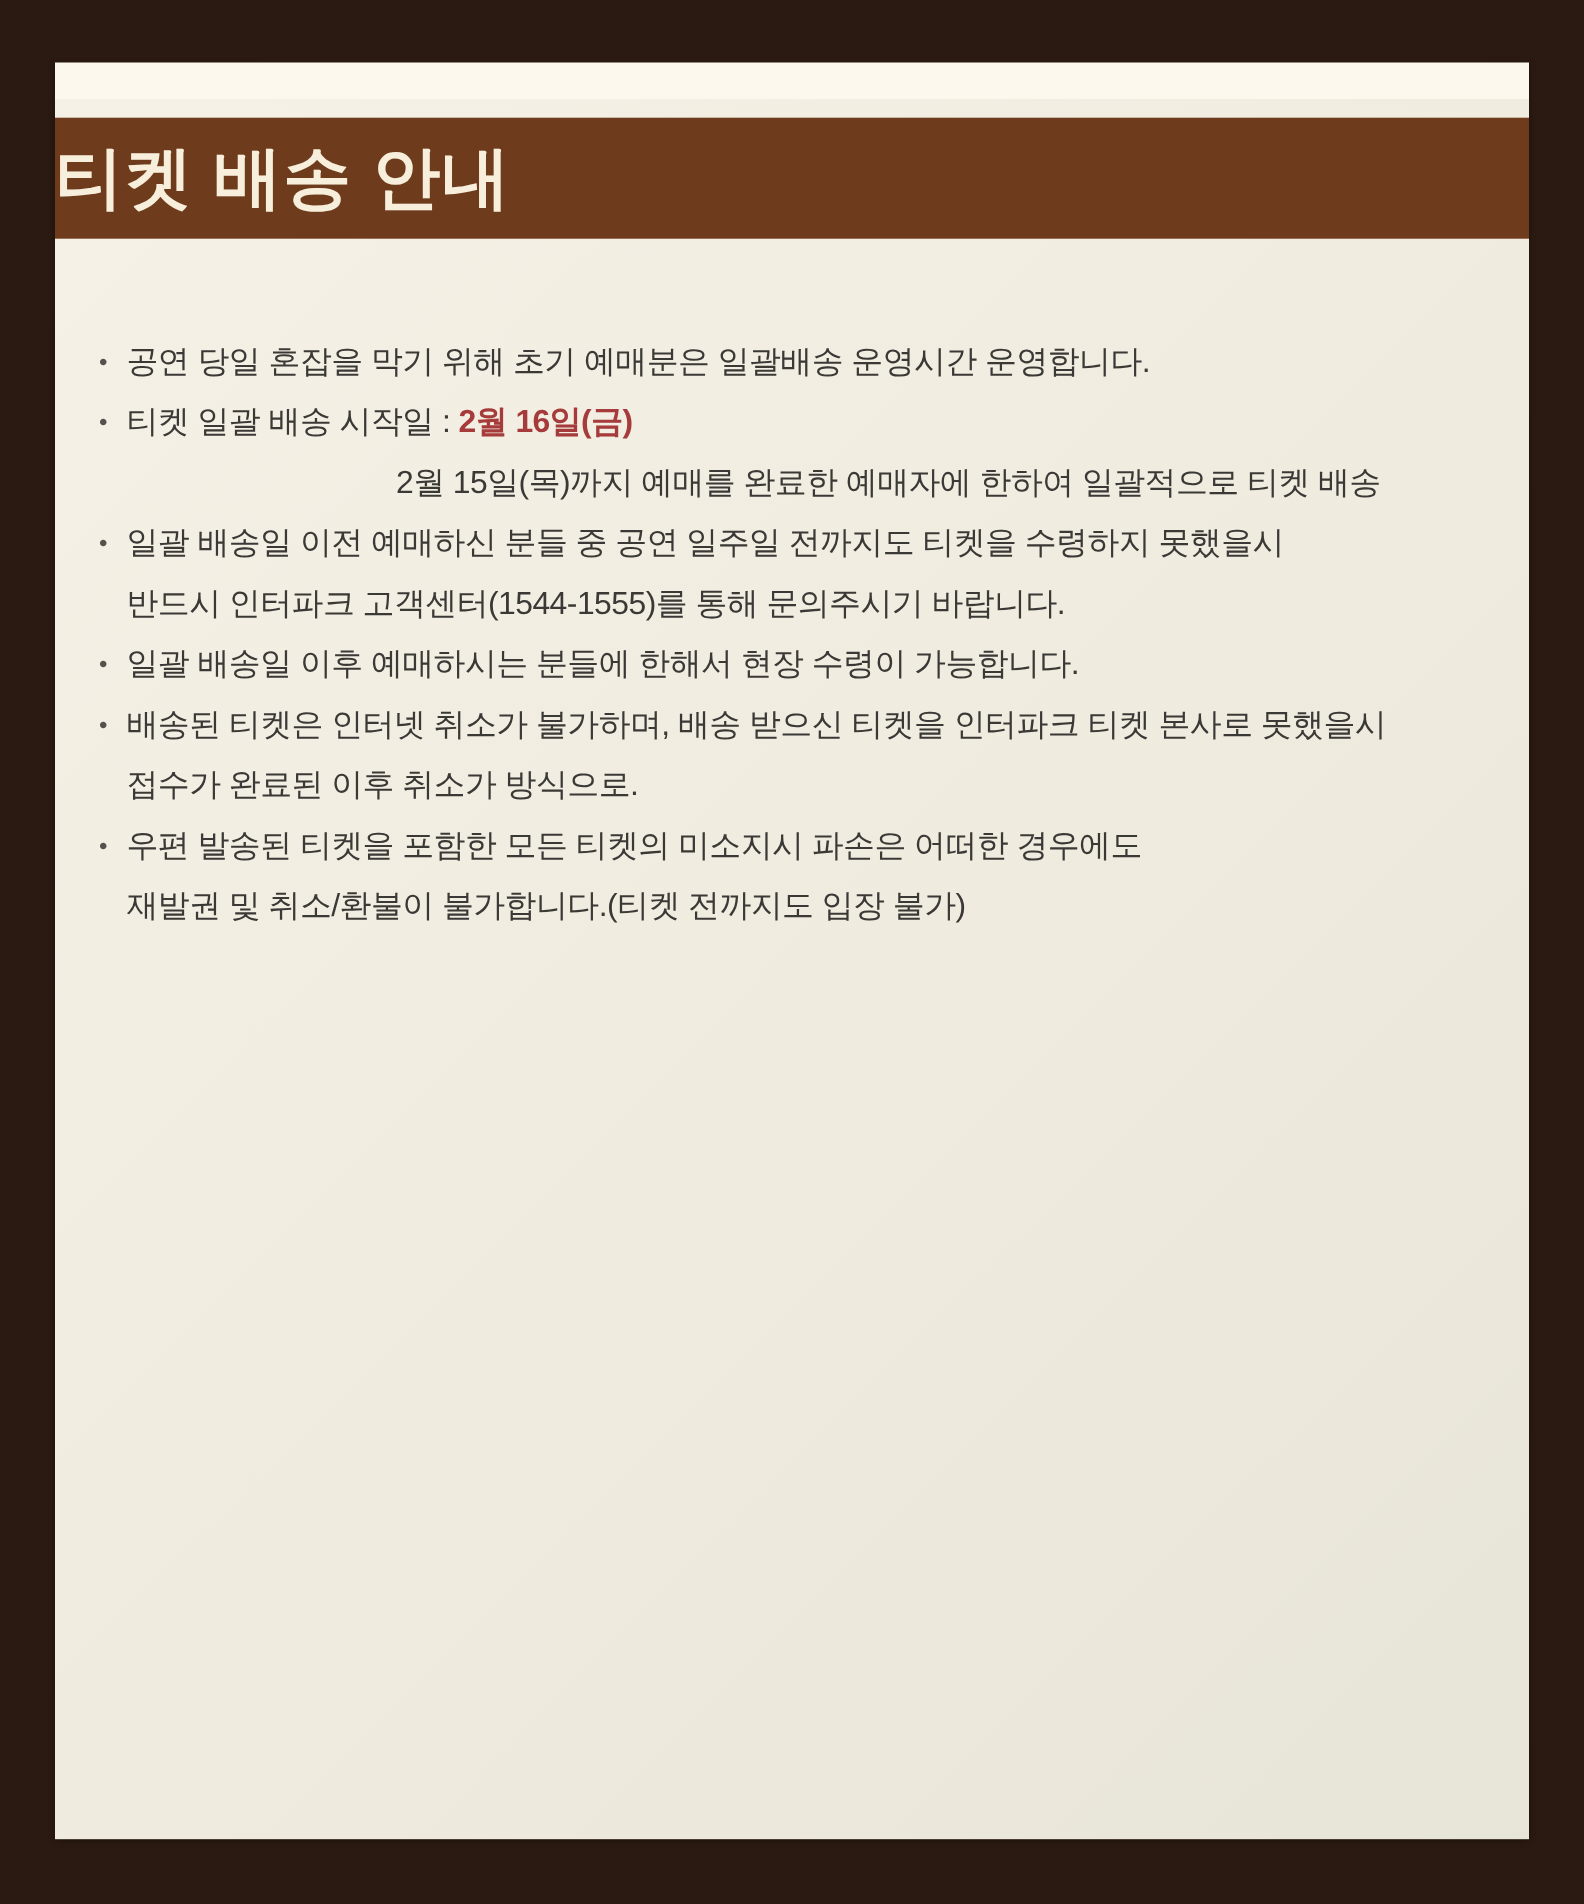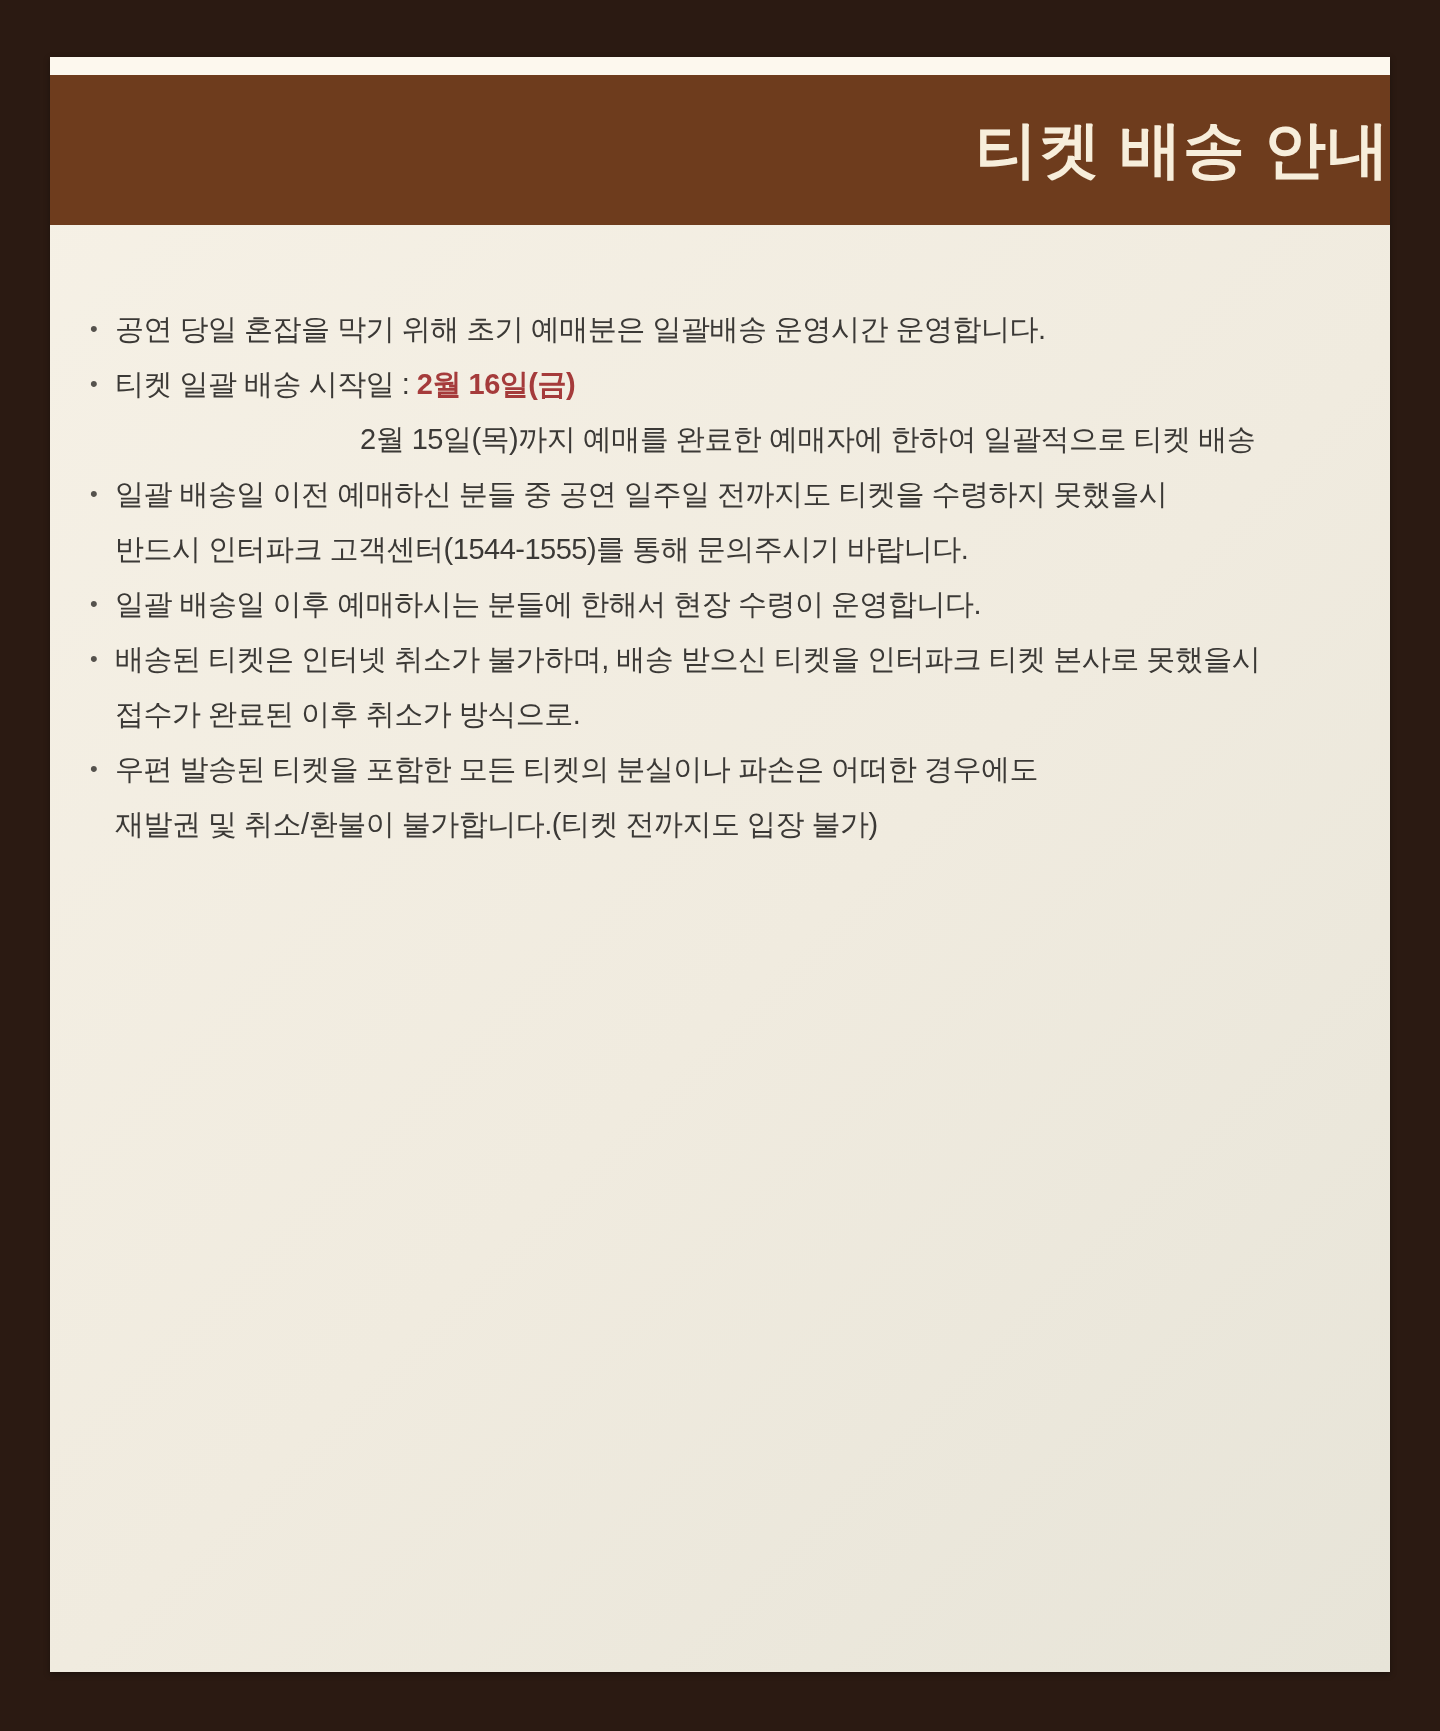--- a/index.html
+++ b/index.html
@@ -26,27 +26,27 @@
   }
   .card-strip {
     position: absolute;
     left: 0; top: 0;
     width: 100%;
     height: 33px;
     background: #fdf8ee;
   }
   .header-band {
     position: absolute;
-    left: 0; top: 18px;
+    left: 0; top: 50px;
     width: 100%;
-    height: 150px;
+    height: 110px;
     background: #6e3c1d;
     display: flex;
     align-items: center;
-    justify-content: flex-end;
+    justify-content: flex-start;
   }
   .header-title {
     color: #f7eedb;
     font-size: 62px;
     font-weight: 800;
     letter-spacing: 1px;
     text-align: center;
   }
   .notice-body {
     position: absolute;
@@ -107,33 +107,33 @@
         <div class="notice-line">
           <span class="bullet">•</span>
           <span class="line-text"><span class="normal">일괄 배송일 이전 예매하신 분들 중 공연 일주일 전까지도 티켓을 수령하지 못했을시</span></span>
         </div>
         <div class="notice-line">
           <span class="bullet"></span>
           <span class="line-text"><span class="normal">반드시 인터파크 고객센터(1544-1555)를 통해 문의주시기 바랍니다.</span></span>
         </div>
         <div class="notice-line">
           <span class="bullet">•</span>
-          <span class="line-text"><span class="normal">일괄 배송일 이후 예매하시는 분들에 한해서 현장 수령이 운영합니다.</span></span>
+          <span class="line-text"><span class="normal">일괄 배송일 이후 예매하시는 분들에 한해서 현장 수령이 가능합니다.</span></span>
         </div>
         <div class="notice-line">
           <span class="bullet">•</span>
           <span class="line-text"><span class="normal">배송된 티켓은 인터넷 취소가 불가하며, 배송 받으신 티켓을 인터파크 티켓 본사로 못했을시</span></span>
         </div>
         <div class="notice-line">
           <span class="bullet"></span>
           <span class="line-text"><span class="normal">접수가 완료된 이후 취소가 방식으로.</span></span>
         </div>
         <div class="notice-line">
           <span class="bullet">•</span>
-          <span class="line-text"><span class="normal">우편 발송된 티켓을 포함한 모든 티켓의 분실이나 파손은 어떠한 경우에도</span></span>
+          <span class="line-text"><span class="normal">우편 발송된 티켓을 포함한 모든 티켓의 미소지시 파손은 어떠한 경우에도</span></span>
         </div>
         <div class="notice-line">
           <span class="bullet"></span>
           <span class="line-text"><span class="normal">재발권 및 취소/환불이 불가합니다.(티켓 전까지도 입장 불가)</span></span>
         </div>
       </div>
   </div>
 </div>
 
 </body></html>

